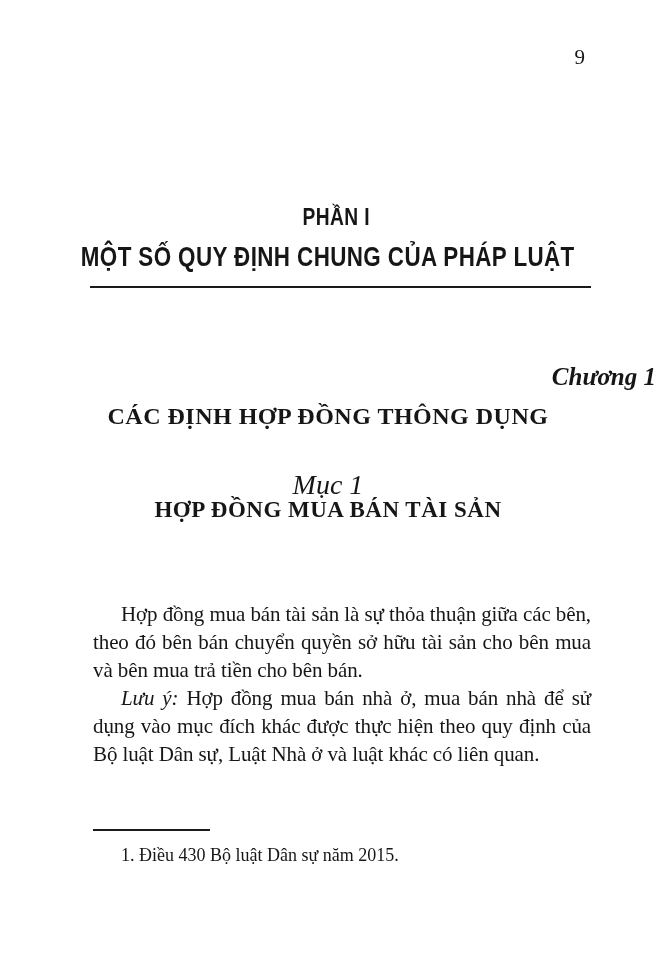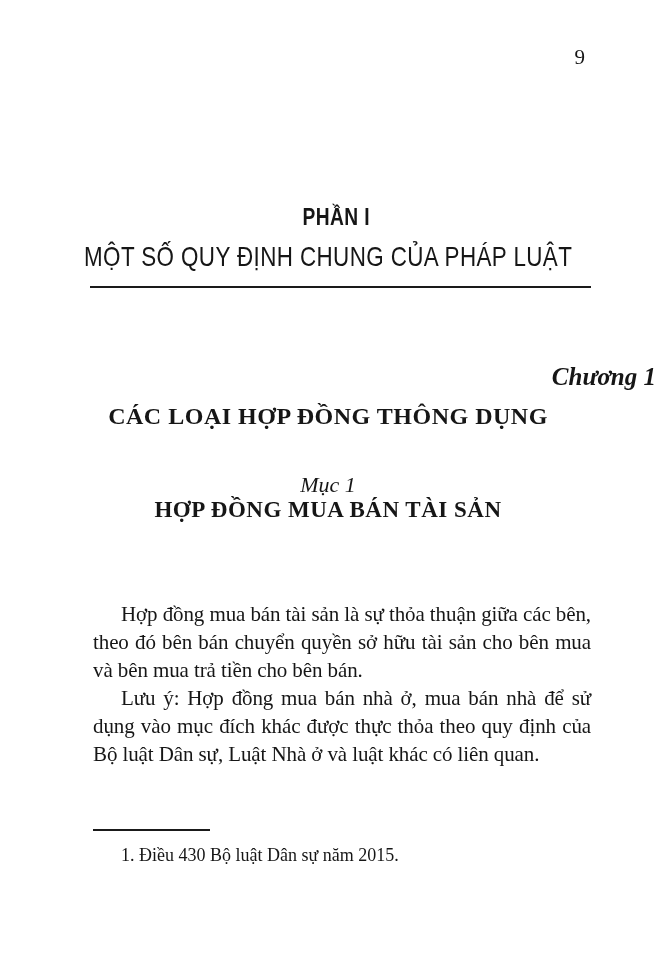--- a/index.html
+++ b/index.html
@@ -45,21 +45,21 @@
     transform-origin: 50% 50%;
     white-space: nowrap;
   }
   .part-title {
     position: absolute;
     top: 240px;
     left: 0;
     right: 0;
     text-align: center;
     font-family: "Liberation Sans", "DejaVu Sans", sans-serif;
-    font-weight: 400;
+    font-weight: 700;
     font-size: 28px;
     line-height: 34px;
     letter-spacing: 0.5px;
   }
   .rule-main {
     position: absolute;
     top: 286px;
     left: 90px;
     width: 501px;
     height: 2px;
@@ -89,21 +89,21 @@
     letter-spacing: 0.5px;
   }
 
   .section-kicker {
     position: absolute;
     top: 471px;
     left: 0;
     right: 0;
     text-align: center;
     font-style: italic;
-    font-size: 22px;
+    font-size: 28px;
     line-height: 27px;
   }
   .section-title {
     position: absolute;
     top: 495px;
     left: 0;
     right: 0;
     text-align: center;
     font-size: 23px;
     line-height: 30px;
@@ -133,20 +133,21 @@
     font-size: 21px;
     line-height: 28px;
     text-align: justify;
     letter-spacing: -0.1px;
   }
   .body-text p {
     margin: 0;
     text-indent: 28px;
   }
   .lead-italic {
+    font-style: italic;
   }
 
   .footnote-rule {
     position: absolute;
     top: 829px;
     left: 93px;
     width: 117px;
     height: 2px;
     background: #1a1a1a;
   }
@@ -170,29 +171,29 @@
   </div>
 
   <h1 class="part-title" style="margin:0;">
     <span class="squeeze">MỘT SỐ QUY ĐỊNH CHUNG CỦA PHÁP LUẬT</span>
   </h1>
 
   <div class="rule-main"></div>
 
   <div class="chapter-kicker">Chương 1</div>
 
-  <h2 class="chapter-title" style="margin:0;">CÁC LOẠI HỢP ĐỒNG THÔNG DỤNG</h2>
+  <h2 class="chapter-title" style="margin:0;">CÁC ĐỊNH HỢP ĐỒNG THÔNG DỤNG</h2>
 
   <div class="section-kicker">Mục 1</div>
 
   <h3 class="section-title" style="margin:0;">HỢP ĐỒNG MUA BÁN TÀI SẢN</h3>
 
 
   <div class="body-text">
     <p><span class="lead-italic"></span><span>Hợp đồng mua bán tài sản là sự thỏa thuận giữa các bên, theo đó bên bán chuyển quyền sở hữu tài sản cho bên mua và bên mua trả tiền cho bên bán.</span></p>
-    <p><span class="lead-italic">Lưu ý:</span><span> Hợp đồng mua bán nhà ở, mua bán nhà để sử dụng vào mục đích khác được thực thỏa theo quy định của Bộ luật Dân sự, Luật Nhà ở và luật khác có liên quan.</span></p>
+    <p><span class="lead-italic">Lưu ý:</span><span> Hợp đồng mua bán nhà ở, mua bán nhà để sử dụng vào mục đích khác được thực hiện theo quy định của Bộ luật Dân sự, Luật Nhà ở và luật khác có liên quan.</span></p>
   </div>
 
   <div class="footnote-rule"></div>
 
   <div class="footnote-text">1. Điều 430 Bộ luật Dân sự năm 2015.</div>
 
 </div>
 
 </body></html>

